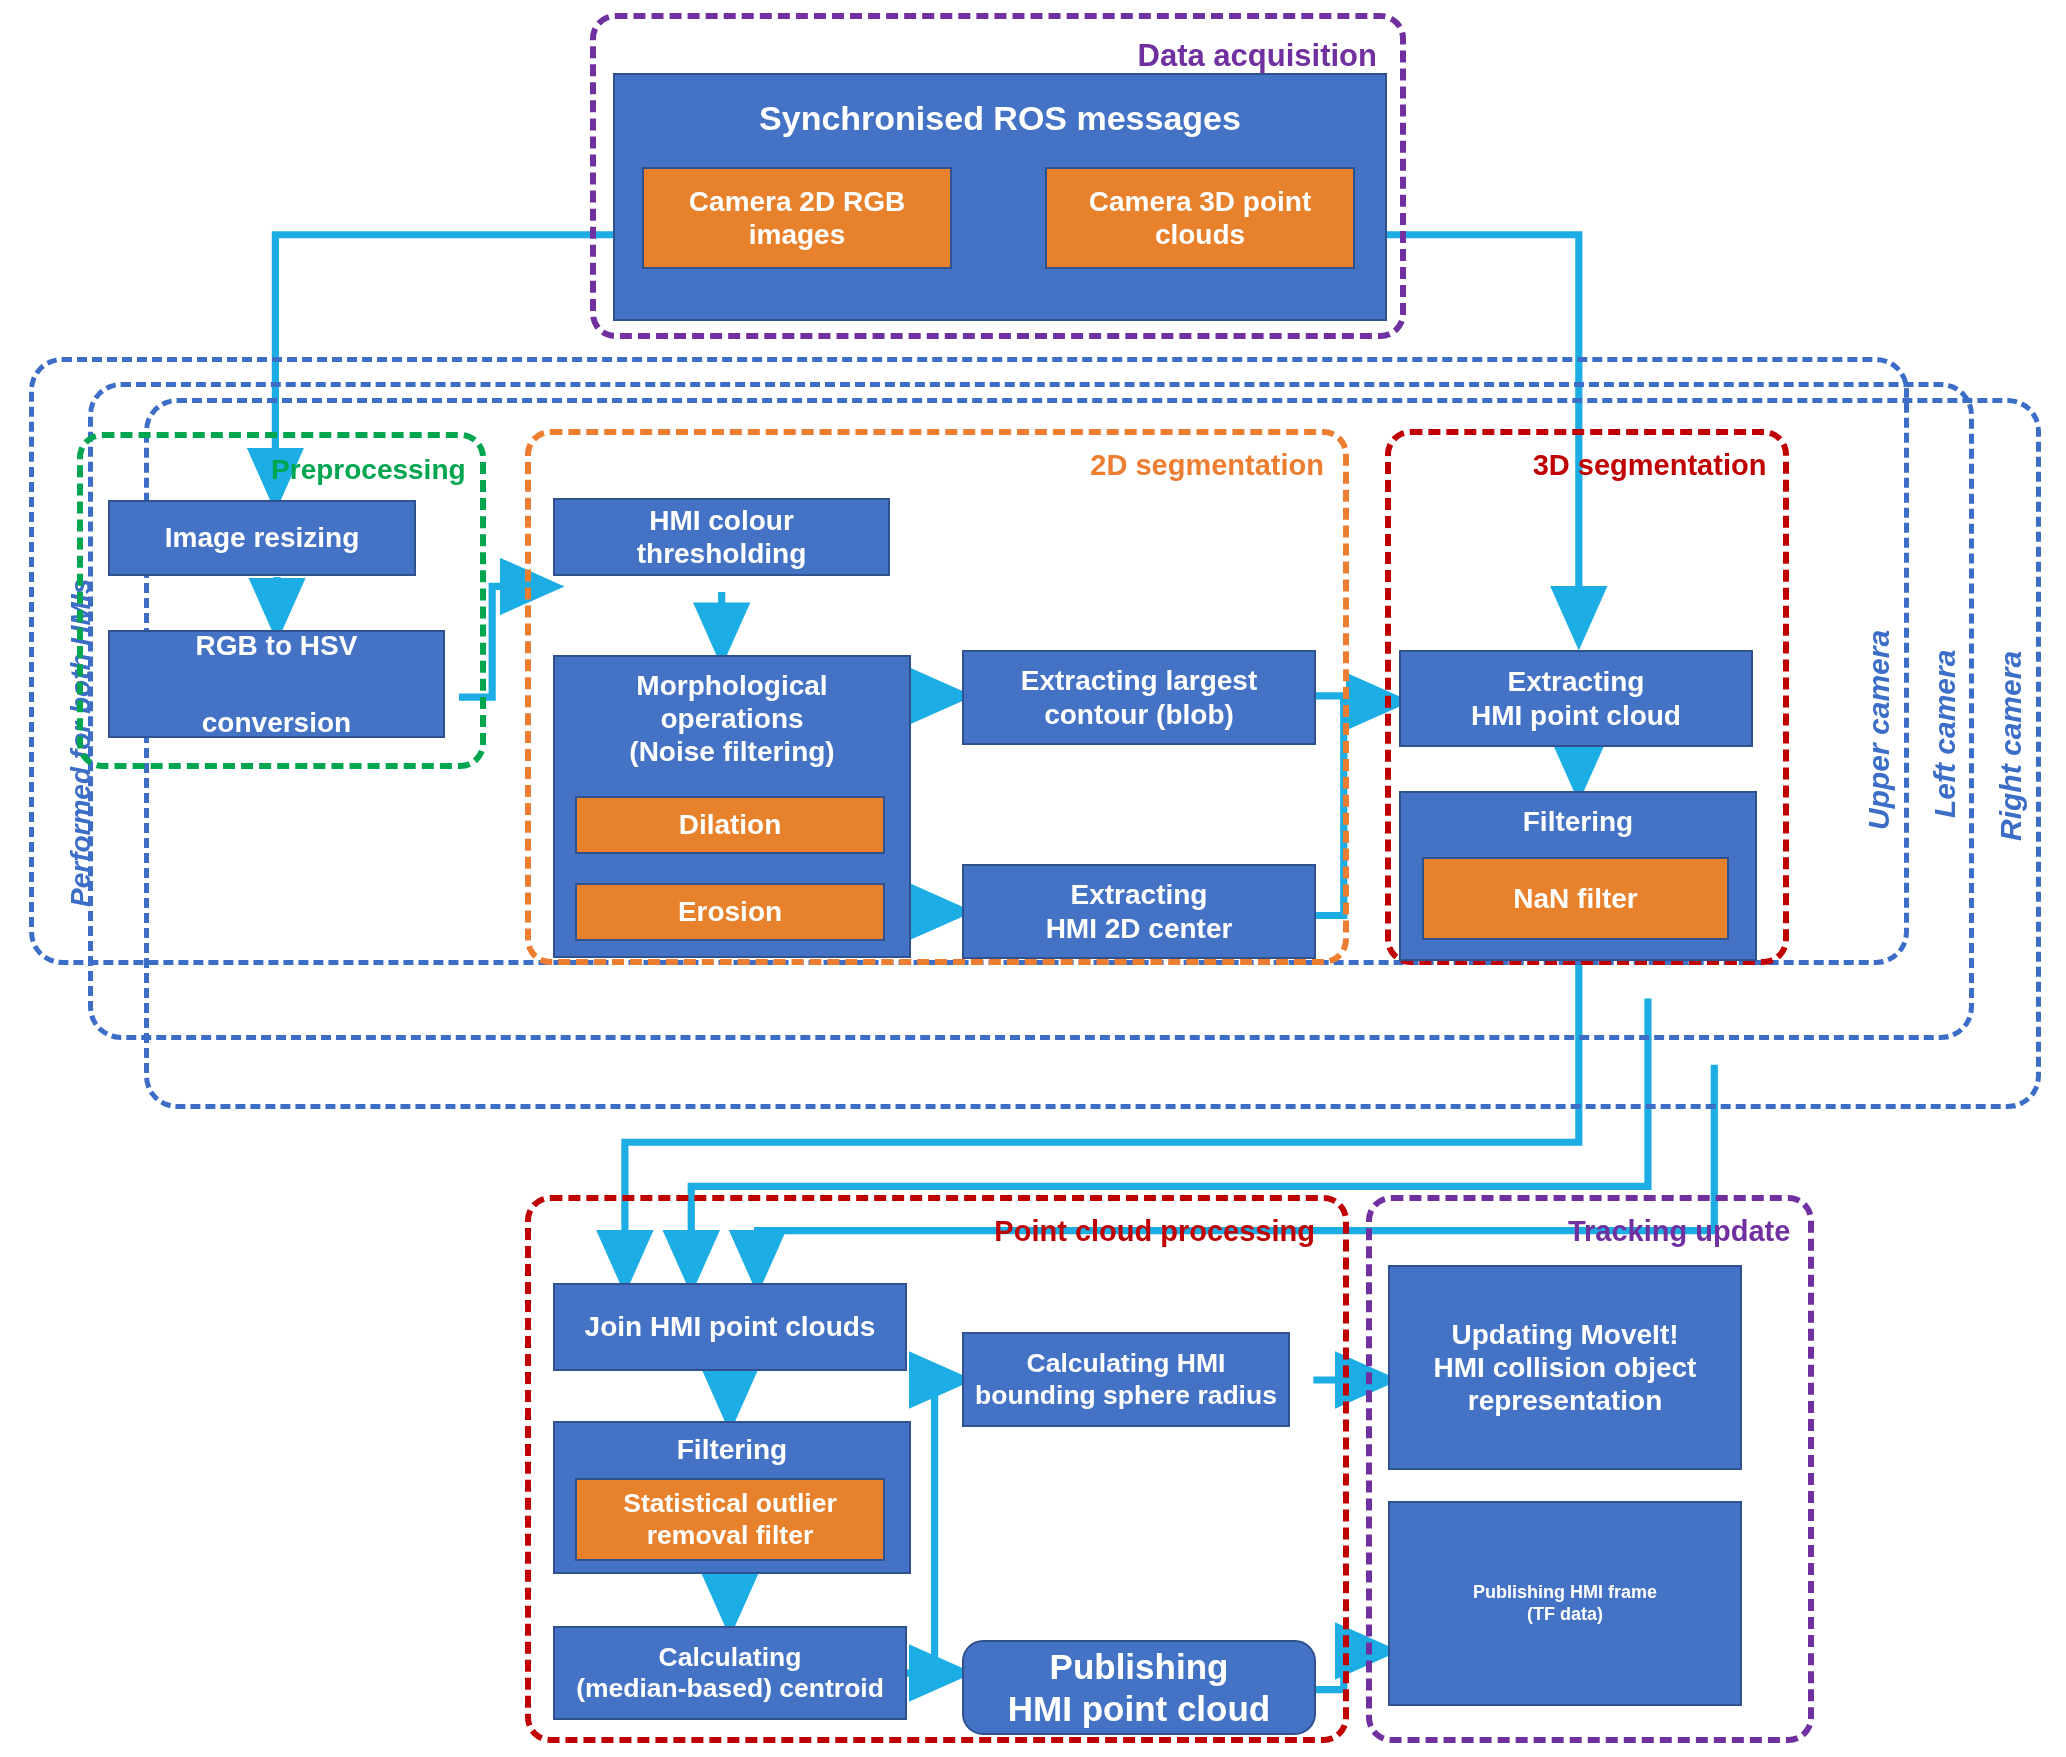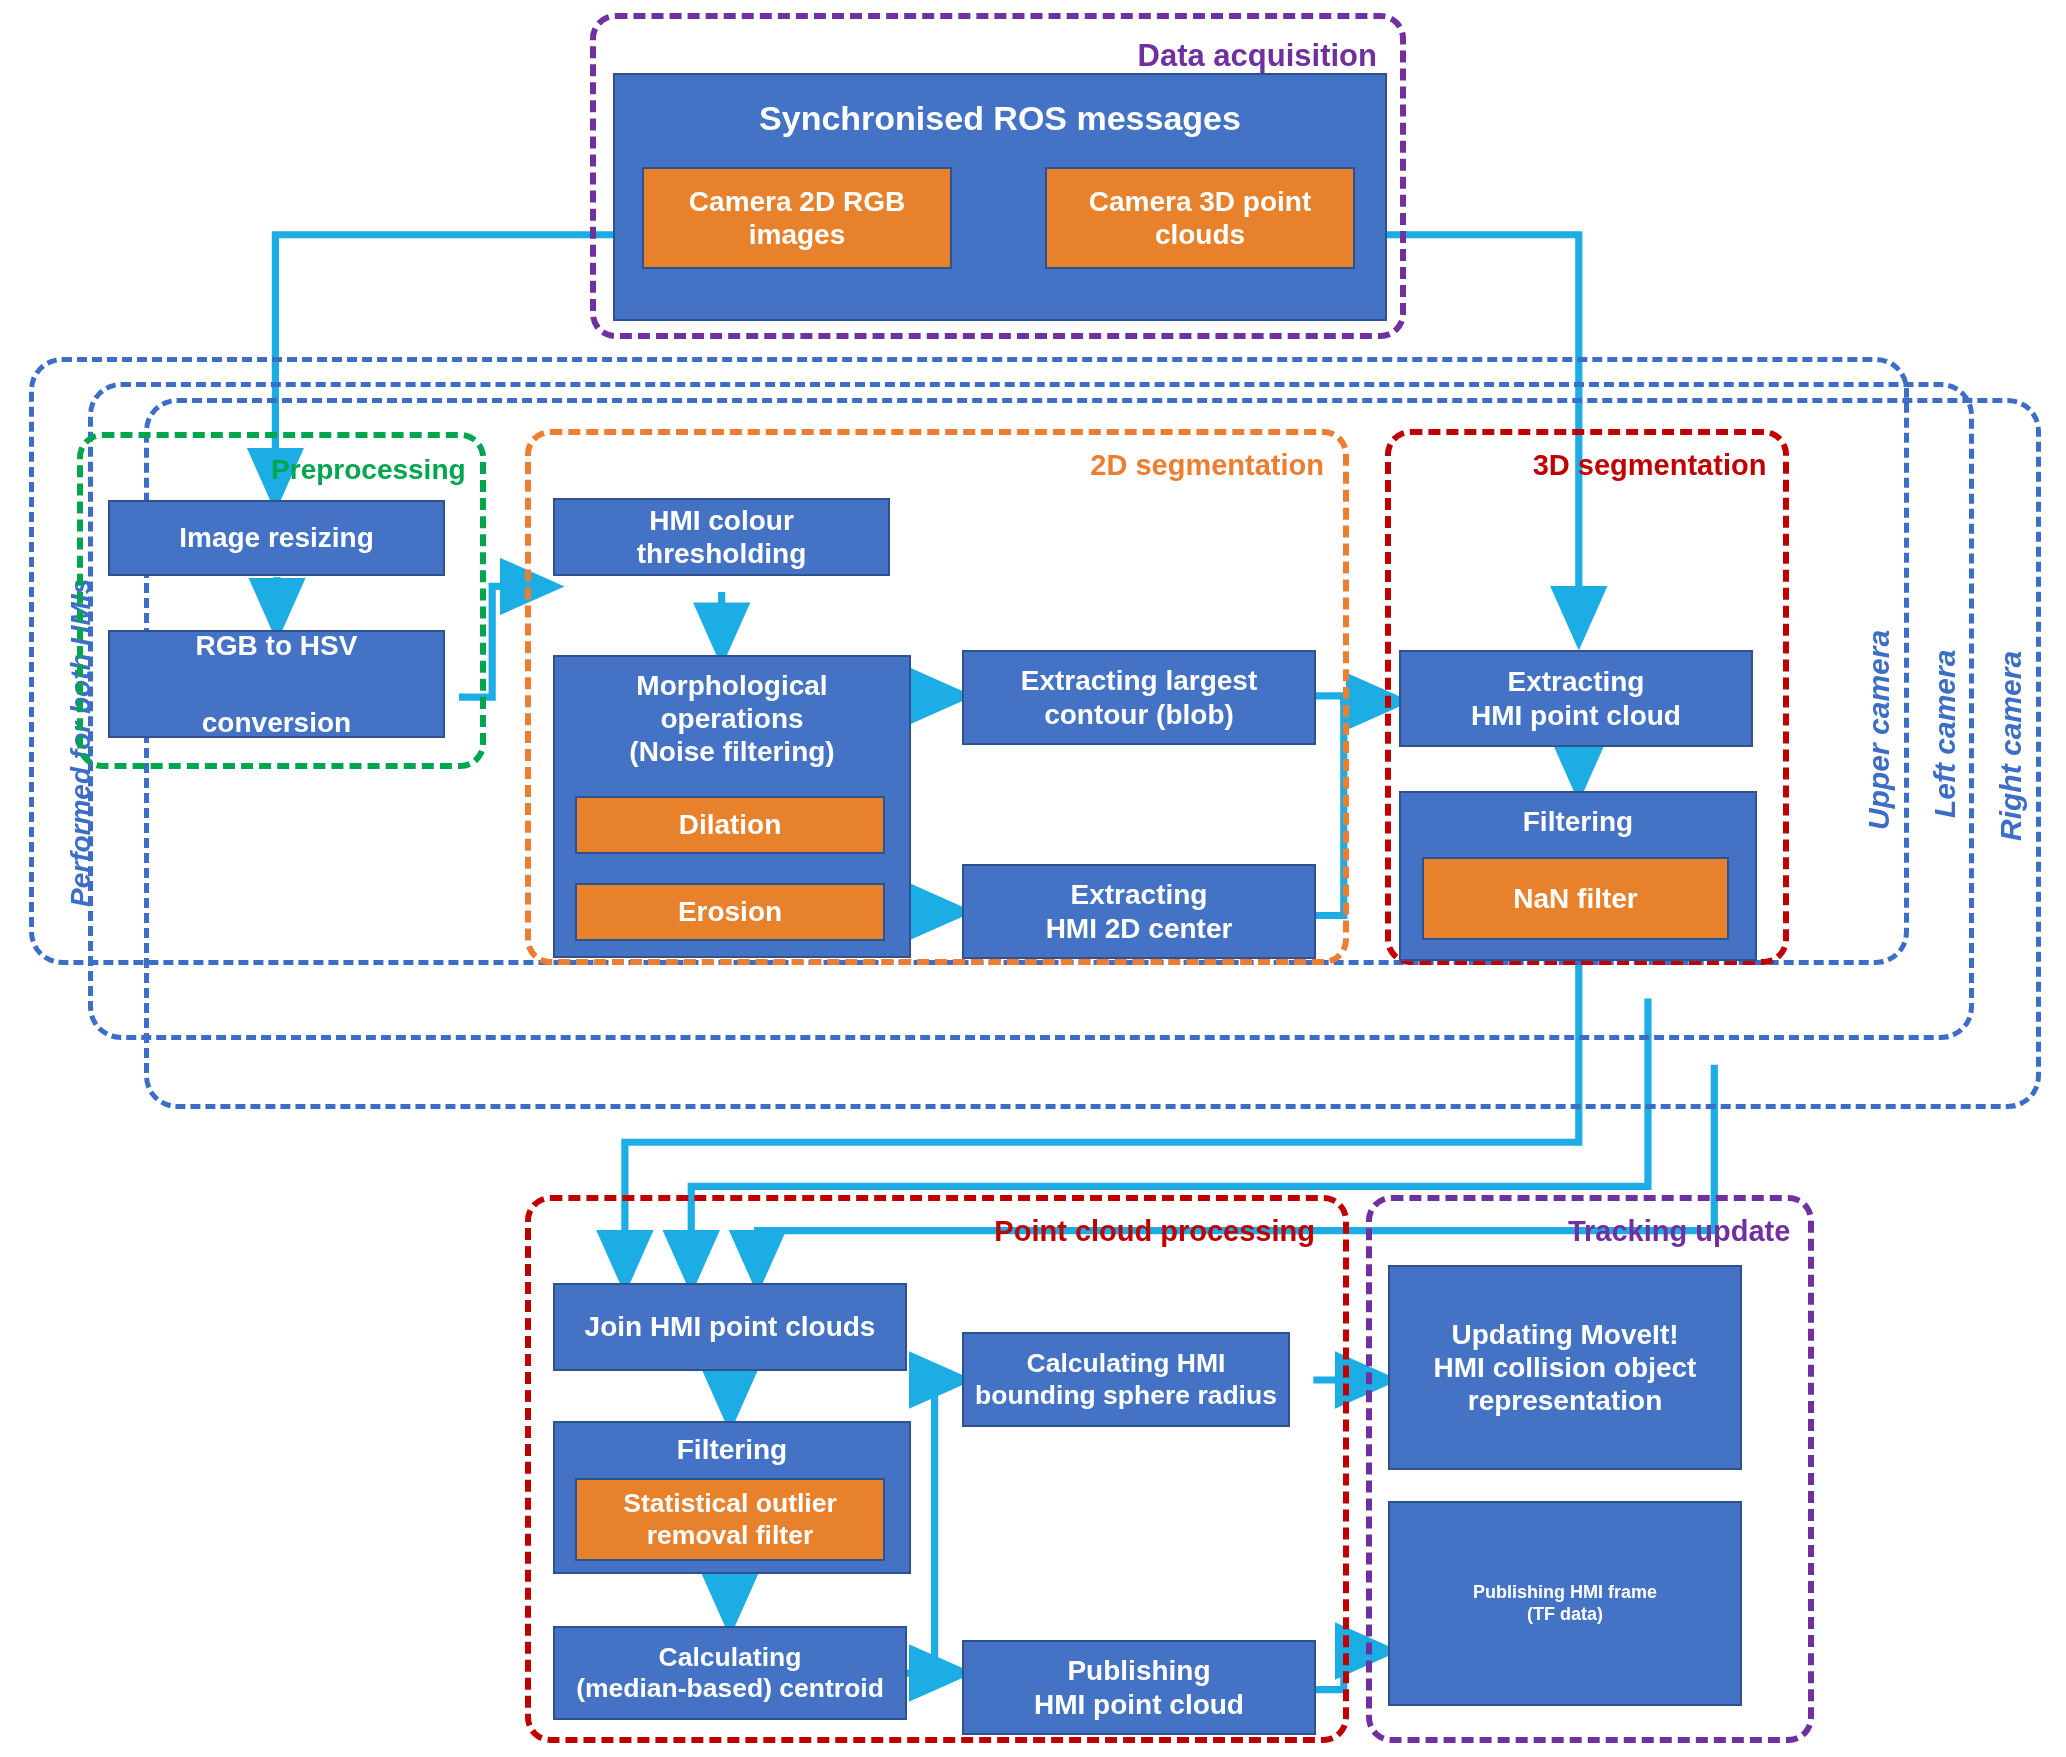--- a/index.html
+++ b/index.html
@@ -108,21 +108,21 @@
     <span>images</span>
   </div>
   <div class="box orange" style="left:1045px;top:167px;width:310px;height:102px;font-size:28px;flex-direction:column;">
     <span>Camera 3D point</span>
     <span>clouds</span>
   </div>
 
   <div class="group g-green" style="left:77px;top:432px;width:409px;height:337px;">
     <span class="glabel" style="right:14.4px;top:15.5px;font-size:28px;">Preprocessing</span>
   </div>
-  <div class="box blue" style="left:108px;top:500px;width:337px;height:76px;font-size:28px;">
+  <div class="box blue" style="left:108px;top:500px;width:308px;height:76px;font-size:28px;">
     <span>Image resizing</span>
   </div>
   <div class="box blue" style="left:108px;top:630px;width:337px;height:108px;font-size:28px;flex-direction:column;gap:44px;">
     <span>RGB to HSV</span>
     <span>conversion</span>
   </div>
 
   <div class="group g-orange" style="left:525px;top:429px;width:824px;height:536px;">
     <span class="glabel" style="right:19px;top:14.4px;font-size:29px;">2D segmentation</span>
   </div>
@@ -189,21 +189,21 @@
 
   <div class="box blue" style="left:553px;top:1626px;width:354px;height:94px;font-size:26.5px;flex-direction:column;">
     <span>Calculating</span>
     <span>(median-based) centroid</span>
   </div>
 
   <div class="box blue" style="left:962px;top:1332px;width:328px;height:95px;font-size:26.5px;flex-direction:column;">
     <span>Calculating HMI</span>
     <span>bounding sphere radius</span>
   </div>
-  <div class="box blue" style="left:962px;top:1640px;width:354px;height:95px;font-size:28px;flex-direction:column;">
+  <div class="box blue" style="left:962px;top:1640px;width:354px;height:95px;font-size:35px;flex-direction:column;border-radius:21px;">
     <span>Publishing</span>
     <span>HMI point cloud</span>
   </div>
 
   <div class="group g-purple" style="left:1366px;top:1195px;width:448px;height:548px;">
     <span class="glabel" style="right:17.7px;top:14.4px;font-size:29px;">Tracking update</span>
   </div>
 
   <div class="box blue" style="left:1388px;top:1265px;width:354px;height:205px;font-size:28px;flex-direction:column;">
     <span>Updating MoveIt!</span>

